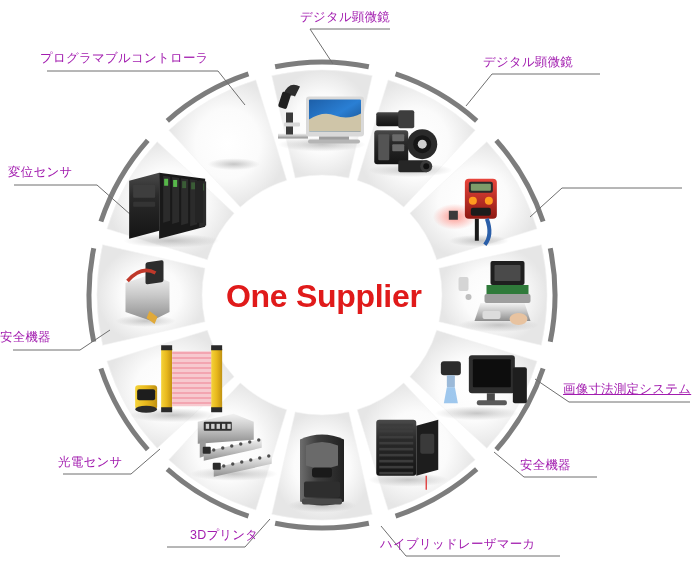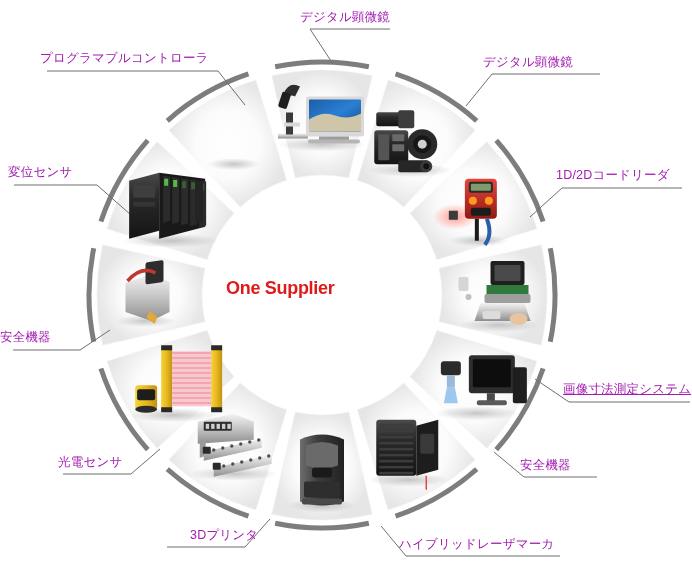--- a/index.html
+++ b/index.html
@@ -18,21 +18,21 @@
   .label{
     position:absolute;
     font-size:12.5px;
     color:#a21caf;
     white-space:nowrap;
     letter-spacing:0.2px;
     line-height:14px;
   }
   .center-text{
     position:absolute;
-    font-size:18px;
+    font-size:32px;
     font-weight:bold;
     color:#e01a1a;
     letter-spacing:-0.3px;
     white-space:nowrap;
     font-family:"Liberation Sans","DejaVu Sans",sans-serif;
   }
 </style>
 </head>
 <body>
 
@@ -322,21 +322,20 @@
         </g>
       </g>
     </svg>
 
   <div class="center-text" id="center-text" style="left:226px;top:278px;">One Supplier</div>
 
   <div class="label" id="lbl0" style="left: 300px; top: 10px;">デジタル顕微鏡</div>
   <div class="label" id="lbl1" style="left: 40px; top: 51px;">プログラマブルコントローラ</div>
   <div class="label" id="lbl2" style="left: 483px; top: 55px;">デジタル顕微鏡</div>
   <div class="label" id="lbl3" style="left: 8px; top: 165px;">変位センサ</div>
-  <div class="label" id="lbl4" style="left: 556px; top: 168px;">1D/2Dコードリーダ</div>
   <div class="label" id="lbl5" style="left: 0; top: 330px;">安全機器</div>
   <div class="label" id="lbl6" style="left: 563px; top: 382px; text-decoration: underline;">画像寸法測定システム</div>
   <div class="label" id="lbl7" style="left: 58px; top: 455px;">光電センサ</div>
   <div class="label" id="lbl8" style="left: 520px; top: 458px;">安全機器</div>
   <div class="label" id="lbl9" style="left: 162px; top: 528px; margin-left: 28px;">3Dプリンタ</div>
-  <div class="label" id="lbl10" style="left: 399px; top: 537px;">ハイブリッドレーザマーカ</div>
+  <div class="label" id="lbl10" style="left: 380px; top: 537px;">ハイブリッドレーザマーカ</div>
 
 </div>
 
 </body></html>

